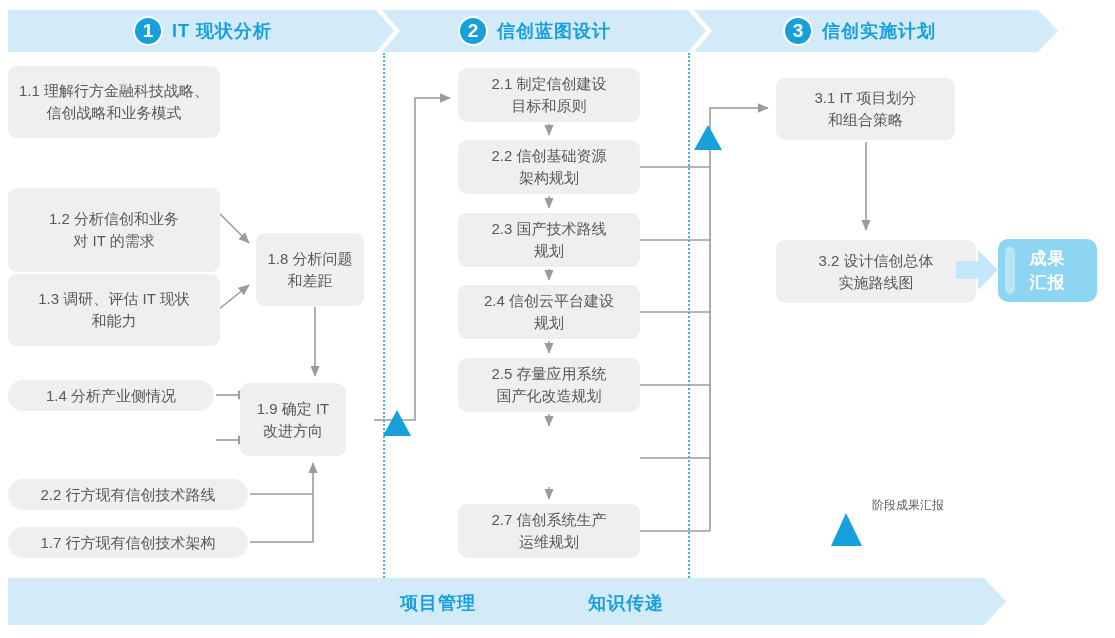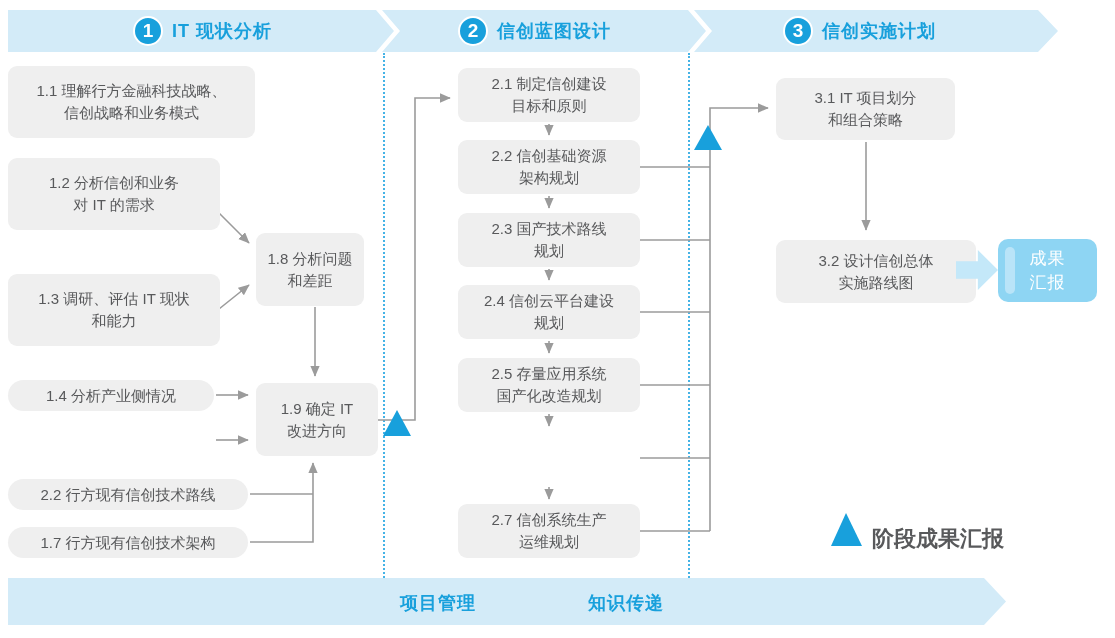--- a/index.html
+++ b/index.html
@@ -26,27 +26,27 @@
 
   .dotted{position:absolute;top:53px;height:525px;width:0;border-left:2px dotted var(--divider)}
 
   .gbox,.pill{position:absolute;background:var(--box-bg);color:var(--box-text);
     display:flex;align-items:center;justify-content:center;text-align:center;
     white-space:pre-line;font-size:15px;line-height:1.45}
   .gbox{border-radius:9px}
   .pill{border-radius:16px}
 
   .result{position:absolute;left:998px;top:239px;width:99px;height:63px;background:var(--result-bg);
-    border-radius:10px;color:#fff;font-weight:normal;font-size:17px;letter-spacing:1px;
+    border-radius:10px;color:#fff;font-weight:bold;font-size:17px;letter-spacing:1px;
     display:flex;align-items:center;justify-content:center;text-align:left;white-space:pre-line;line-height:1.4}
   .result .strip{position:absolute;left:7px;top:8px;bottom:8px;width:10px;background:var(--result-stripe);border-radius:5px}
   .bigarrow{position:absolute;left:956px;top:250px;width:42px;height:40px;background:var(--result-arrow);
     clip-path:polygon(0 28%,52% 28%,52% 0,100% 50%,52% 100%,52% 72%,0 72%)}
 
-  .legend-label{position:absolute;left:872px;top:524px;font-size:22px;font-weight:bold;color:var(--box-text)}
+  .legend-label{position:absolute;left:872px;top:497px;font-size:12px;font-weight:normal;color:var(--box-text)}
   .flabel{position:absolute;top:591px;font-size:18px;font-weight:bold;color:var(--accent);letter-spacing:1px}
 
   svg.wires{position:absolute;left:0;top:0;pointer-events:none}
 </style>
 </head>
 <body>
 
 <div class="canvas">
 
   <div class="banner b1"></div>
@@ -97,32 +97,32 @@
       <path d="M640,458 L710,458"></path>
       <path d="M640,531 L710,531"></path>
       <path d="M710,531 L710,108 L768,108" marker-end="url(#arr)"></path>
       <path d="M866,142 L866,230" marker-end="url(#arr)"></path>
     </g>
     <polygon points="383,436 411,436 397,410" fill="#18A0DC"></polygon>
     <polygon points="694,150 722,150 708,125" fill="#18A0DC"></polygon>
     <polygon points="831,546 862,546 846,513" fill="#18A0DC"></polygon>
   </svg>
 
-  <div class="gbox" style="left:8px;top:66px;width:247px;height:72px">1.1 理解行方金融科技战略、
+  <div class="gbox" style="left:8px;top:66px;width:212px;height:72px">1.1 理解行方金融科技战略、
 信创战略和业务模式</div>
-  <div class="gbox" style="left:8px;top:158px;width:212px;height:72px">1.2 分析信创和业务
+  <div class="gbox" style="left:8px;top:188px;width:212px;height:84px">1.2 分析信创和业务
 对 IT 的需求</div>
   <div class="gbox" style="left:8px;top:274px;width:212px;height:72px">1.3 调研、评估 IT 现状
 和能力</div>
   <div class="pill" style="left:8px;top:380px;width:206px;height:31px">1.4 分析产业侧情况</div>
   <div class="pill" style="left:8px;top:479px;width:240px;height:31px">2.2 行方现有信创技术路线</div>
   <div class="pill" style="left:8px;top:527px;width:240px;height:31px">1.7 行方现有信创技术架构</div>
   <div class="gbox" style="left:256px;top:233px;width:108px;height:73px">1.8 分析问题
 和差距</div>
-  <div class="gbox" style="left:256px;top:383px;width:122px;height:73px">1.9 确定 IT
+  <div class="gbox" style="left:240px;top:383px;width:106px;height:73px">1.9 确定 IT
 改进方向</div>
 
   <div class="gbox" style="left:458px;top:68px;width:182px;height:54px">2.1 制定信创建设
 目标和原则</div>
   <div class="gbox" style="left:458px;top:140px;width:182px;height:54px">2.2 信创基础资源
 架构规划</div>
   <div class="gbox" style="left:458px;top:213px;width:182px;height:54px">2.3 国产技术路线
 规划</div>
   <div class="gbox" style="left:458px;top:285px;width:182px;height:54px">2.4 信创云平台建设
 规划</div>

